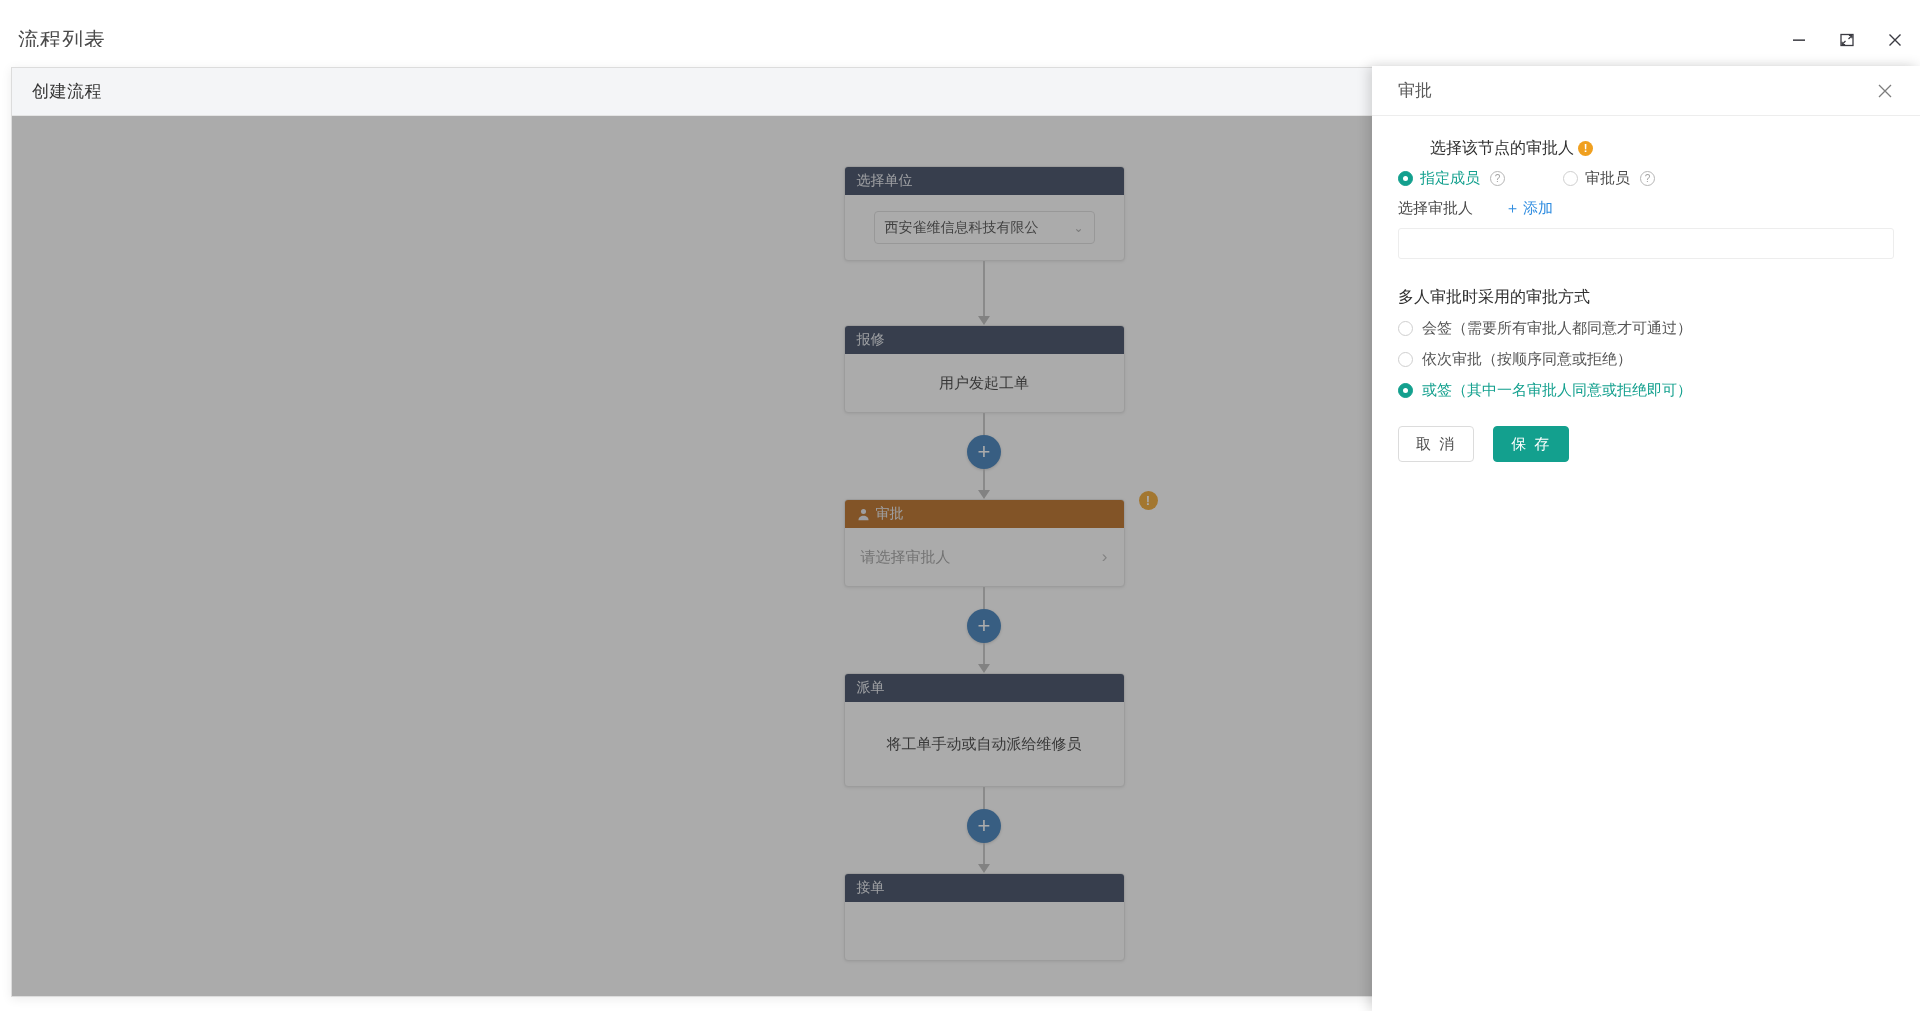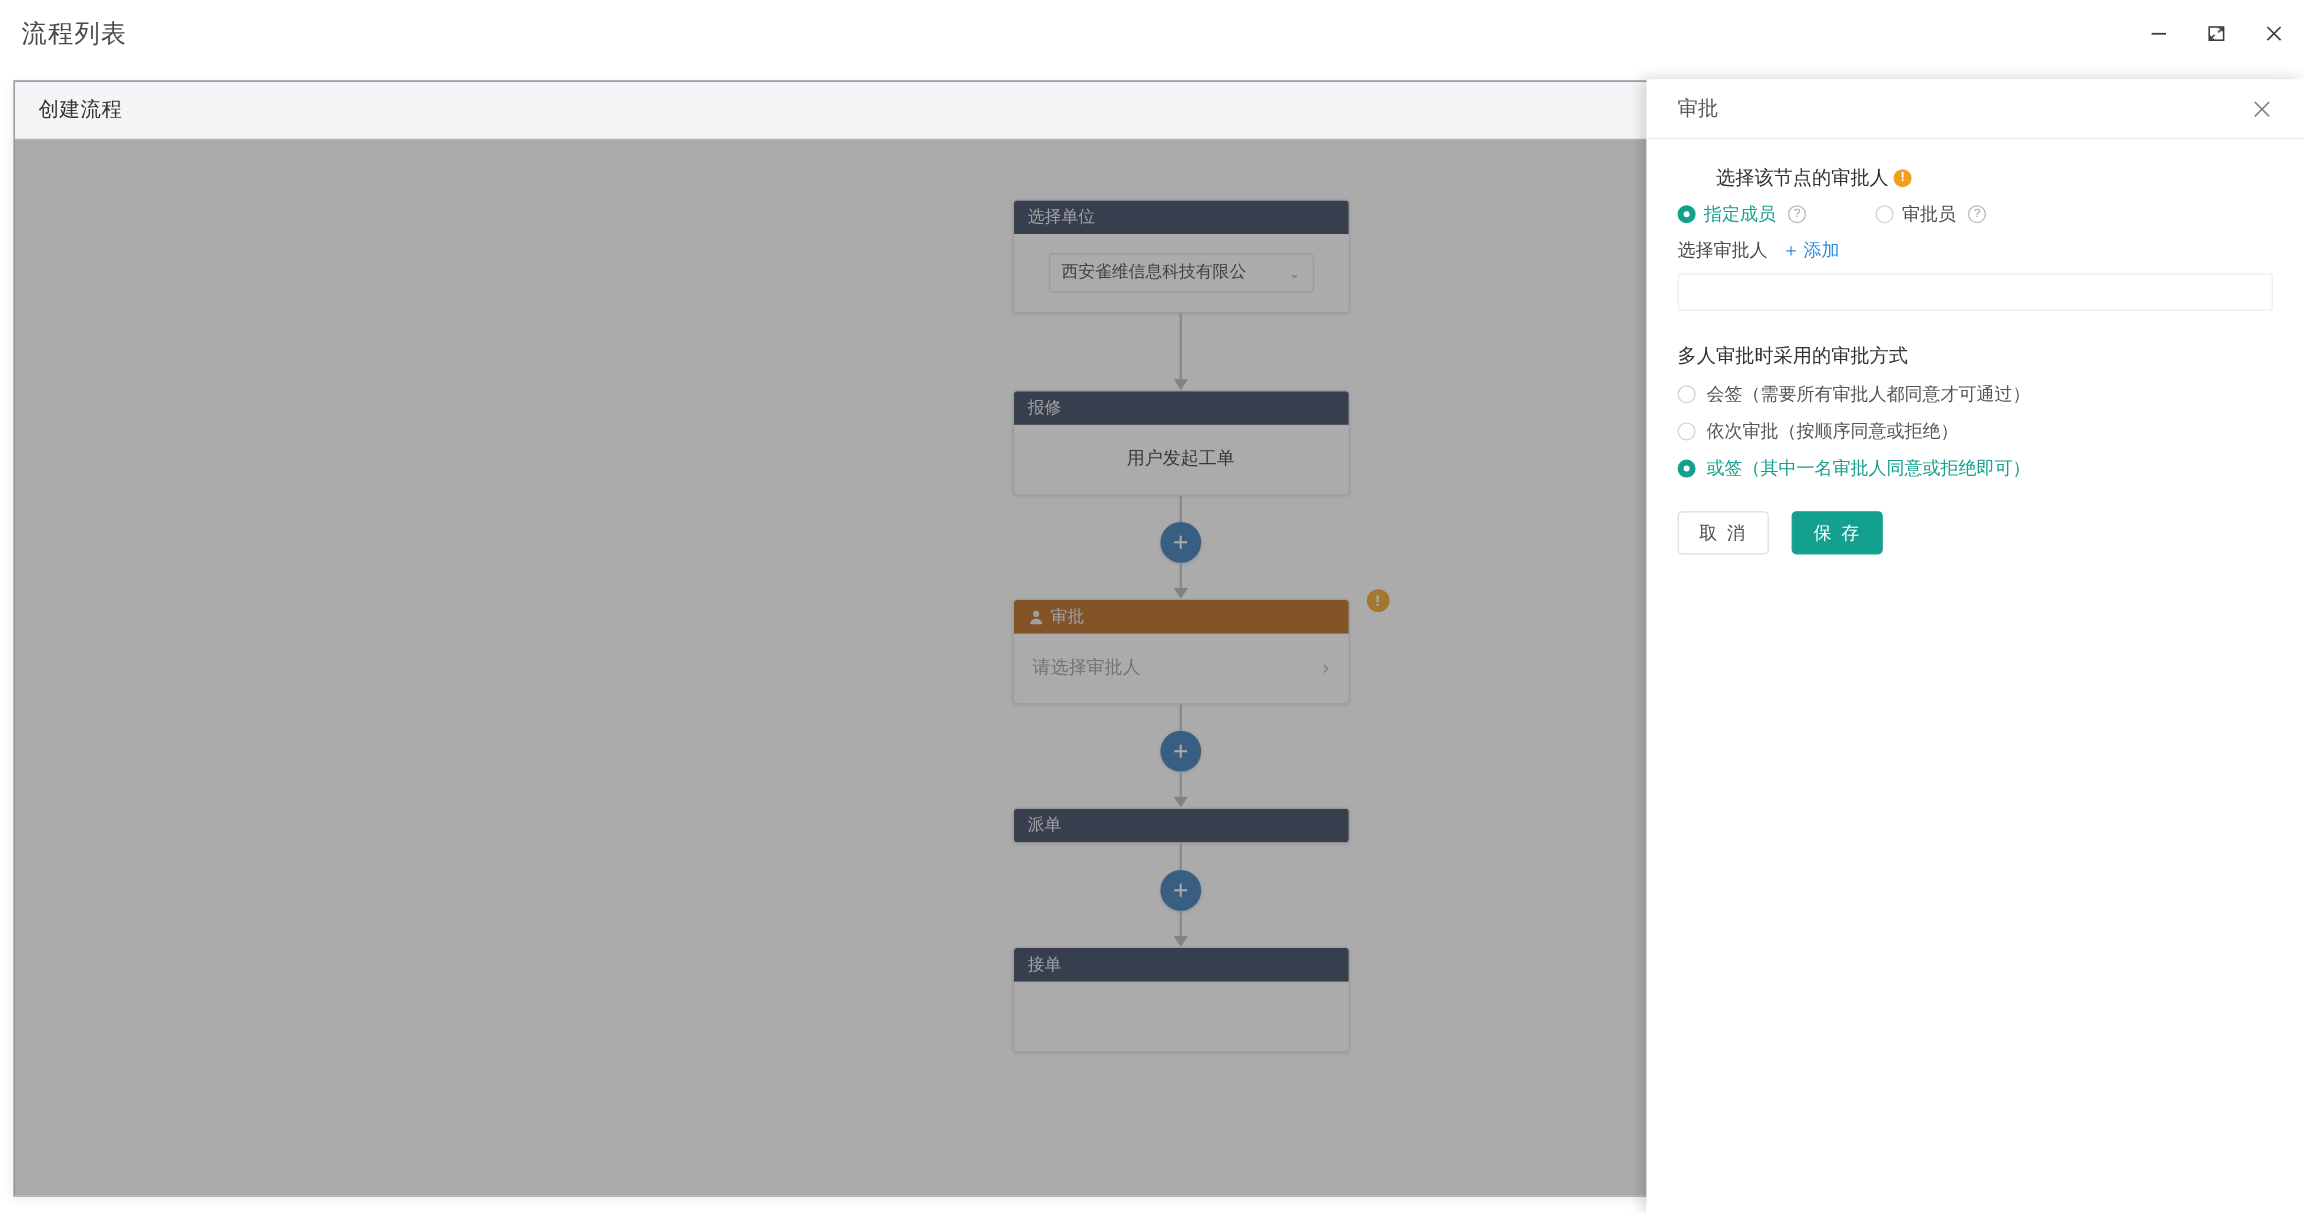--- a/index.html
+++ b/index.html
@@ -5,21 +5,21 @@
   * { box-sizing: border-box; margin: 0; padding: 0; }
   html, body {
     width: 1920px; height: 1011px;
     font-family: "Liberation Sans", "DejaVu Sans", sans-serif;
     background: #ffffff; overflow: hidden;
   }
   #app { position: relative; width: 1920px; height: 1011px; background:#fff; }
 
   
   .titlebar {
-    position: absolute; left:0; top:4px; width:1920px; height:47px;
+    position: absolute; left:0; top:16px; width:1920px; height:47px;
     background:#ffffff; display:flex; align-items:center;
   }
   .titlebar .app-title {
     margin-left: 18px; font-size: 21px; color:#4a4a4a; letter-spacing:1px;
   }
   .win-ctrls {
     position:absolute; right:12px; top:0; height:47px;
     display:flex; align-items:center; gap:22px;
   }
   .win-btn {
@@ -151,21 +151,21 @@
     content:""; width:5px; height:5px; border-radius:50%; background:#ffffff; display:block;
   }
   .radio-label { font-size:15px; color:#4b4b4b; }
   .radio-item .radio-label.on { color:#13a08e;font-family:Liberation Serif, serif; }
   .help-icon {
     width:15px; height:15px; border-radius:50%; border:1px solid #b6b6b6; color:#a0a0a0;
     font-size:10px; display:inline-flex; align-items:center; justify-content:center;
     line-height:1; margin-left:3px;
   }
 
-  .picker-row { display:flex; align-items:flex-start; gap:12px; margin:11px 0 10px 0; }
+  .picker-row { display:flex; align-items:flex-start; gap:32px; margin:11px 0 10px 0; }
   .picker-label { font-size:15px; color:#4b4b4b; }
   .add-link { font-size:15px; color:#2e8ce0; cursor:pointer; display:flex; align-items:center; gap:3px; }
 
   .member-box {
     height:31px; border:1px solid #ededed; border-radius:3px; background:#fff;
     margin-bottom:28px;
   }
 
   .sec-label2 { font-size:16px; color:#303030; margin:0 0 11px 0; }
 
@@ -285,20 +285,23 @@
           <div class="plus-btn">+</div>
           <div class="line" style="height:22px;"></div>
           <div class="arrow"></div>
         </div>
 
         <div class="node-wrap">
           <div class="node">
             <div class="node-head">
               <span>派单</span>
             </div>
+            <div class="node-body" style="min-height:84px; padding:14px 28px;">
+              <span>将工单手动或自动派给维修员</span>
+            </div>
           </div>
         </div>
 
         <div class="connector">
           <div class="line" style="height:22px;"></div>
           <div class="plus-btn">+</div>
           <div class="line" style="height:22px;"></div>
           <div class="arrow"></div>
         </div>
 

